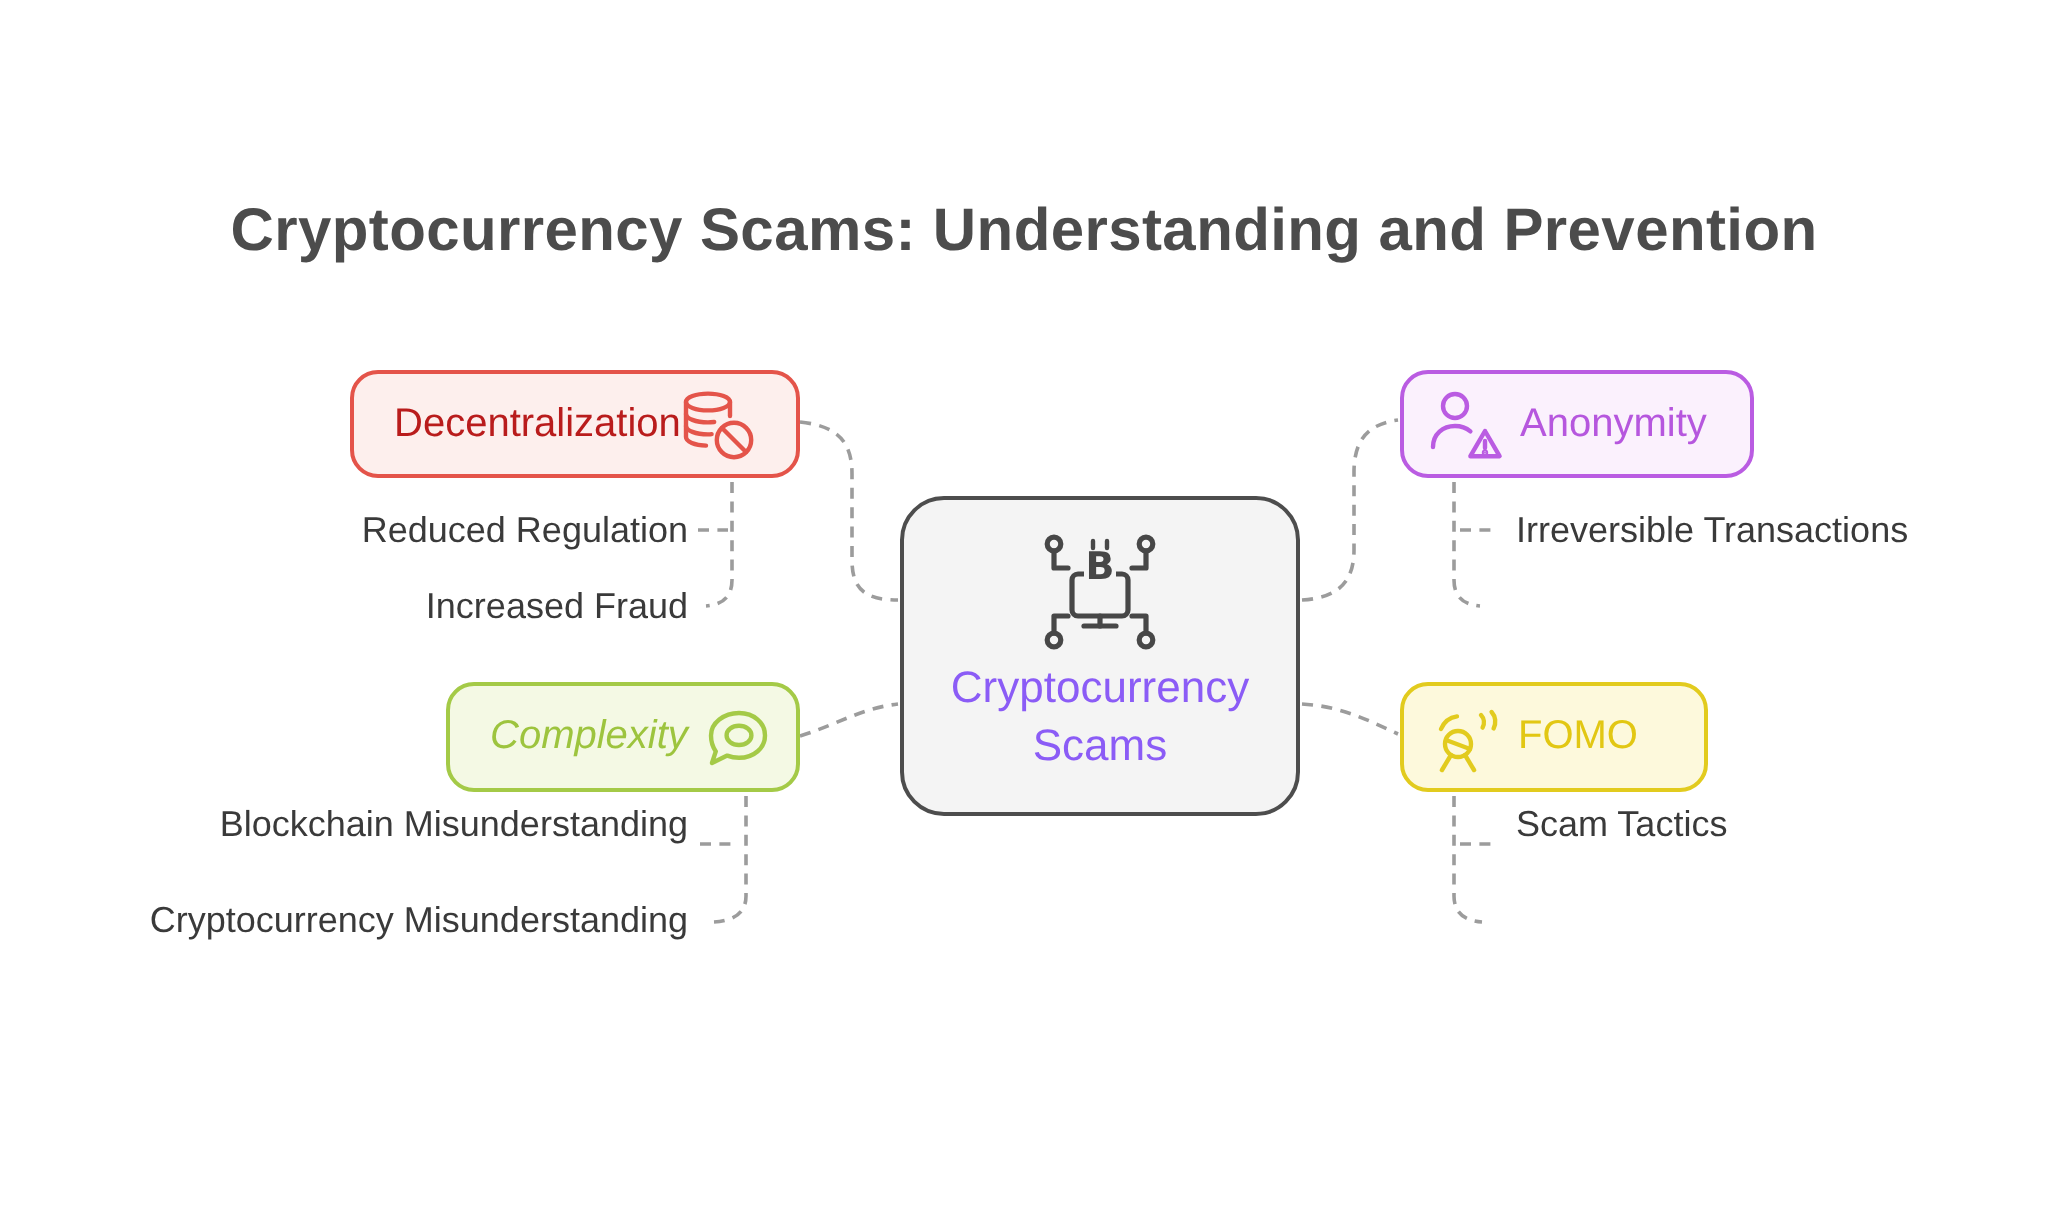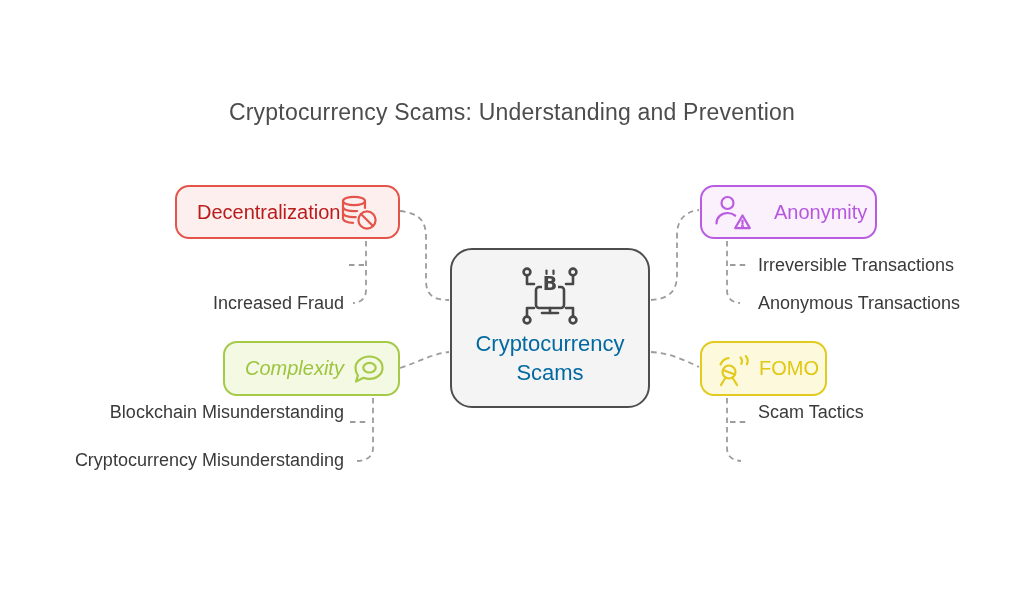--- a/index.html
+++ b/index.html
@@ -2,49 +2,49 @@
 <html><head>
 <meta charset="utf-8">
 <style>
   html,body { margin:0; padding:0; background:#ffffff; }
   .canvas {
     position:relative; width:1024px; height:614px; background:#ffffff;
     font-family:"Liberation Sans","DejaVu Sans",sans-serif; overflow:hidden;
   }
   .title {
     position:absolute; top:99px; left:0; width:1024px; text-align:center;
-    font-size:23px; font-weight:400; color:#4c4c4c; letter-spacing:0.2px;
+    font-size:30px; font-weight:700; color:#4c4c4c; letter-spacing:0.2px;
   }
   .connectors { position:absolute; left:0; top:0; }
   .connectors path { fill:none; stroke:#9c9c9c; stroke-width:1.8; stroke-dasharray:5.5 4.2; }
   .branch {
     position:absolute; display:flex; align-items:center; box-sizing:border-box;
     border:2px solid; border-radius:14px;
   }
   .branch .label { font-size:20px; font-weight:500; white-space:nowrap; }
   .branch svg { display:block; flex:none; }
   #box-decentralization { left:175px; top:185px; width:225px; height:54px;
     border-color:#e4544a; background:#fdefed; color:#b91c1c;
     padding:0 26px 0 20px; justify-content:space-between; }
   #box-anonymity { left:700px; top:185px; width:177px; height:54px;
     border-color:#ba5ce2; background:#fbf1fd; color:#b657de;
-    padding:0 12px; gap:20px; }
+    padding:0 12px; gap:6px; }
   #box-complexity { left:223px; top:341px; width:177px; height:55px;
     border-color:#a4ca47; background:#f4f9e4; color:#9dc43e;
     padding:0 11px 0 20px; justify-content:space-between;font-style:italic; }
-  #box-fomo { left:700px; top:341px; width:127px; height:55px;
+  #box-fomo { left:700px; top:341px; width:154px; height:55px;
     border-color:#e2cb1e; background:#fdf9dc; color:#e2c713;
     padding:0 12px; gap:9px; }
   .center-node {
     position:absolute; left:450px; top:248px; width:200px; height:160px;
     background:#f4f4f4; border:2px solid #4d4d4d; border-radius:22px;
     box-sizing:border-box; display:flex; flex-direction:column; align-items:center;
     padding-top:13px;
   }
-  .center-label { font-size:22px; color:#0369a1; text-align:center; line-height:29px; }
+  .center-label { font-size:22px; color:#8b5cf6; text-align:center; line-height:29px; }
   .child-label {
     position:absolute; font-size:18px; color:#3a3a3a; white-space:nowrap;
     height:24px; line-height:24px;
   }
   .left-col { right:680px; text-align:right; }
   .right-col { left:758px; text-align:right; }
   #cl-rr, #cl-it { top:253px; }
   #cl-if, #cl-at { top:291px; }
   #cl-bm, #cl-st { top:400px; }
   #cl-cm, #cl-iv { top:448px; }
@@ -131,23 +131,23 @@
       <circle cx="15" cy="21" r="6.5"></circle>
       <line x1="9" y1="19" x2="21" y2="23.5"></line>
       <path d="M11.5 26.5 L7 34"></path>
       <path d="M18.5 26.5 L23 34"></path>
       <path d="M26.5 6.5 c1.6 1.7 1.9 4.2 .8 6.3"></path>
       <path d="M31.8 5 c2 2.2 2.4 5.5 1 8.2"></path>
     </svg>
     <span class="label">FOMO</span>
   </div>
 
+  <div class="child-label left-col" id="cl-rr">Reduced Regulation</div>
   <div class="child-label left-col" id="cl-if">Increased Fraud</div>
 
   <div class="child-label right-col" id="cl-it">Irreversible Transactions</div>
-  <div class="child-label right-col" id="cl-at">Anonymous Transactions</div>
 
   <div class="child-label left-col" id="cl-bm">Blockchain Misunderstanding</div>
   <div class="child-label left-col" id="cl-cm">Cryptocurrency Misunderstanding</div>
 
   <div class="child-label right-col" id="cl-st">Scam Tactics</div>
 
 </div>
 
 </body></html>

